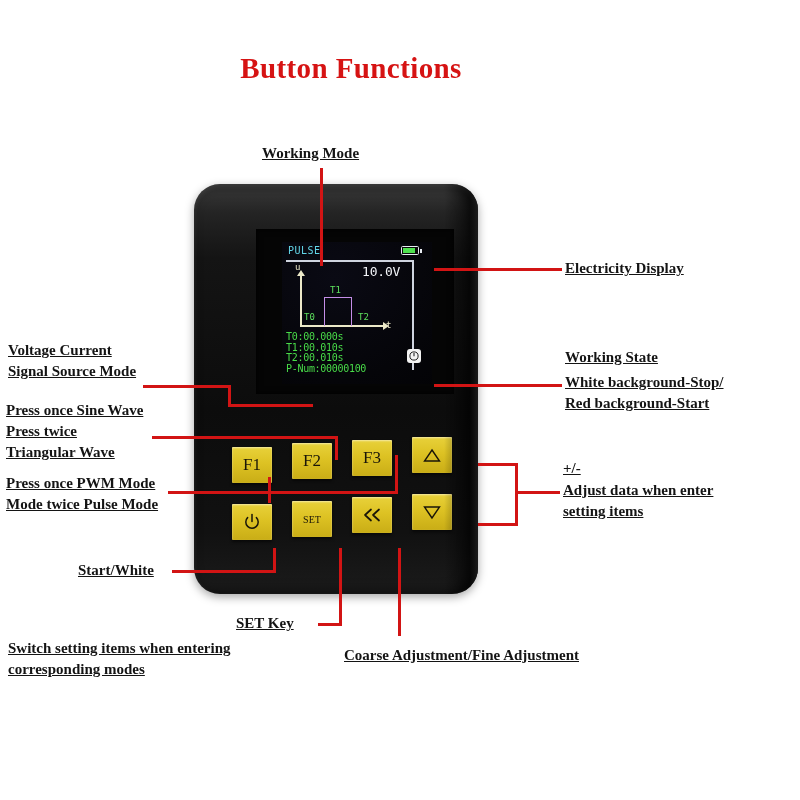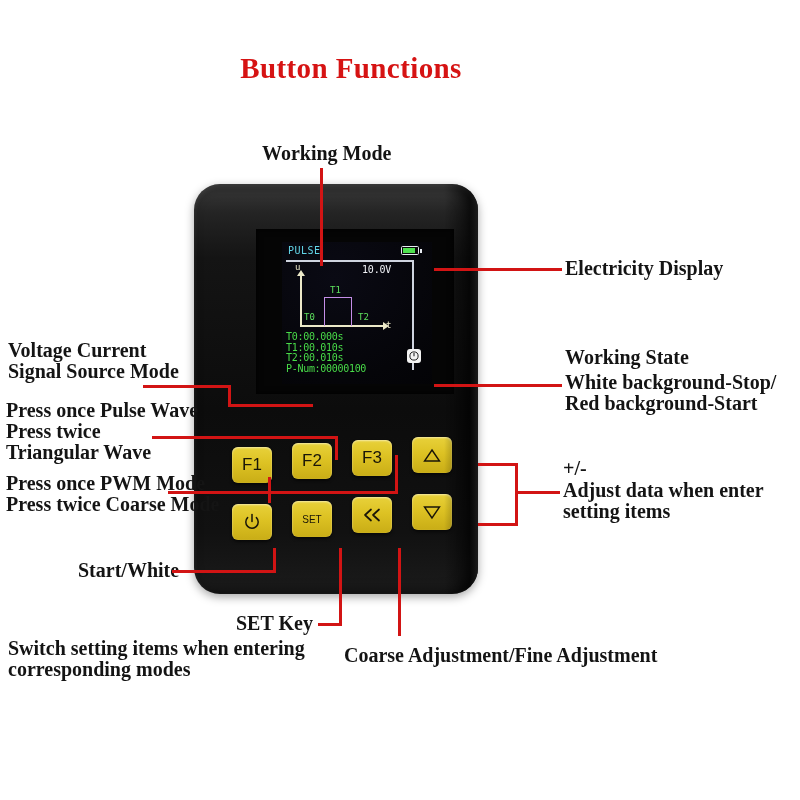--- a/index.html
+++ b/index.html
@@ -29,24 +29,25 @@
     font-size: 29px;
     letter-spacing: 0.4px;
     color: #d61313;
   }
 
   
   .anno {
     position: absolute;
     font-family: "Liberation Serif", "DejaVu Serif", serif;
     font-weight: bold;
-    font-size: 20px;
+    font-size: 15px;
     line-height: 21px;
     color: #141414;
     white-space: pre-line;
+    text-decoration: underline;
   }
 
   
   .lead {
     position: absolute;
     background: #d21414;
   }
   .lead.h { height: 3px; }
   .lead.v { width: 3px; }
 
@@ -120,21 +121,21 @@
     position: absolute; left: 1px; top: 1px; bottom: 1px; width: 12px;
     background: #4fe24f; display: block;
   }
   .lcd-batt b {
     position: absolute; right: -4px; top: 2.2px;
     width: 2.5px; height: 4px; background: #e8ecf2; display: block;
   }
 
   .lcd-volt {
     position: absolute; left: 80px; top: 22px;
-    font-size: 10px; color: #f2f4f8; letter-spacing: -0.2px;
+    font-size: 13px; color: #f2f4f8; letter-spacing: -0.2px;
   }
 
   
   .ax-v { position: absolute; left: 18px; top: 33px; width: 1.6px; height: 51px; background: #ece9c8; }
   .ax-v::before {
     content:""; position:absolute; left:-3px; top:-5px;
     border-left:4px solid transparent; border-right:4px solid transparent;
     border-bottom:6px solid #ece9c8;
   }
   .ax-h { position: absolute; left: 18px; top: 83px; width: 84px; height: 1.6px; background: #ece9c8; }
@@ -169,27 +170,27 @@
     width: 14px; height: 14px; border-radius: 3px;
     background: #f3f3f3;
     display: flex; align-items: center; justify-content: center;
   }
   .lcd-state svg { display: block; }
 
   
   .key {
     position: absolute;
     width: 40px; height: 36px;
-    border-radius: 6px;
+    border-radius: 1px;
     background: linear-gradient(180deg,#e8d13a 0%, #ddc223 45%, #c9ad16 100%);
     box-shadow: inset 0 1px 2px rgba(255,255,255,0.55),
                 0 2px 3px rgba(0,0,0,0.55);
     display: flex; align-items: center; justify-content: center;
     color: #1a1608;
-    font-family: Liberation Sans, sans-serif;
+    font-family: Liberation Serif, serif;
     font-size: 17px;
     font-weight: 400;
     user-select: none;
   }
   .key.set { font-size: 10px; }
   .key svg { display: block; }
 
   .brand {
     position: absolute;
     left: 0; right: 0; bottom: 22px;
@@ -294,28 +295,28 @@
 <div class="anno" style="left:565px; top:372px;">White background-Stop/
 Red background-Start</div>
 <div class="lead h" style="left:434px; top:384px; width:128px;"></div>
 
 <div class="anno" style="left:8px; top:340px;">Voltage Current
 Signal Source Mode</div>
 <div class="lead h" style="left:143px; top:385px; width:88px;"></div>
 <div class="lead v" style="left:228px; top:385px; height:22px;"></div>
 <div class="lead h" style="left:228px; top:404px; width:85px;"></div>
 
-<div class="anno" style="left:6px; top:400px;">Press once Pulse Wave
+<div class="anno" style="left:6px; top:400px;">Press once Sine Wave
 Press twice
 Triangular Wave</div>
 <div class="lead h" style="left:152px; top:436px; width:186px;"></div>
 <div class="lead v" style="left:335px; top:436px; height:24px;"></div>
 
 <div class="anno" style="left:6px; top:473px;">Press once PWM Mode
-Press twice Coarse Mode</div>
+Mode twice Pulse Mode</div>
 <div class="lead h" style="left:168px; top:491px; width:230px;"></div>
 <div class="lead v" style="left:395px; top:455px; height:38px;"></div>
 
 <div class="lead v" style="left:268px; top:477px; height:26px;"></div>
 
 <div class="anno" style="left:563px; top:458px;">+/-</div>
 <div class="anno" style="left:563px; top:480px;">Adjust data when enter
 setting items</div>
 <div class="lead h" style="left:478px; top:463px; width:40px;"></div>
 <div class="lead v" style="left:515px; top:463px; height:63px;"></div>

